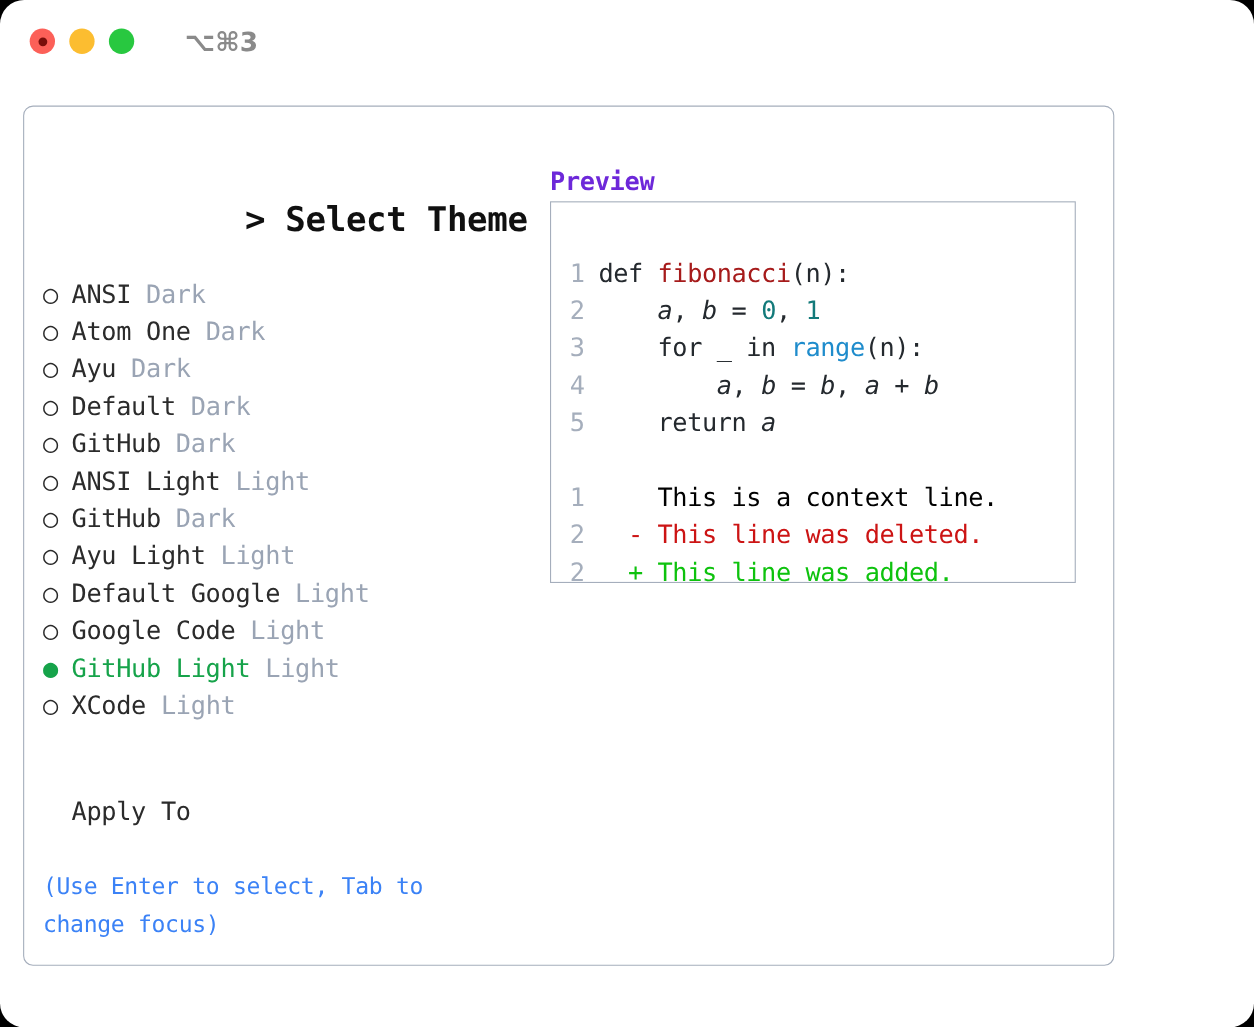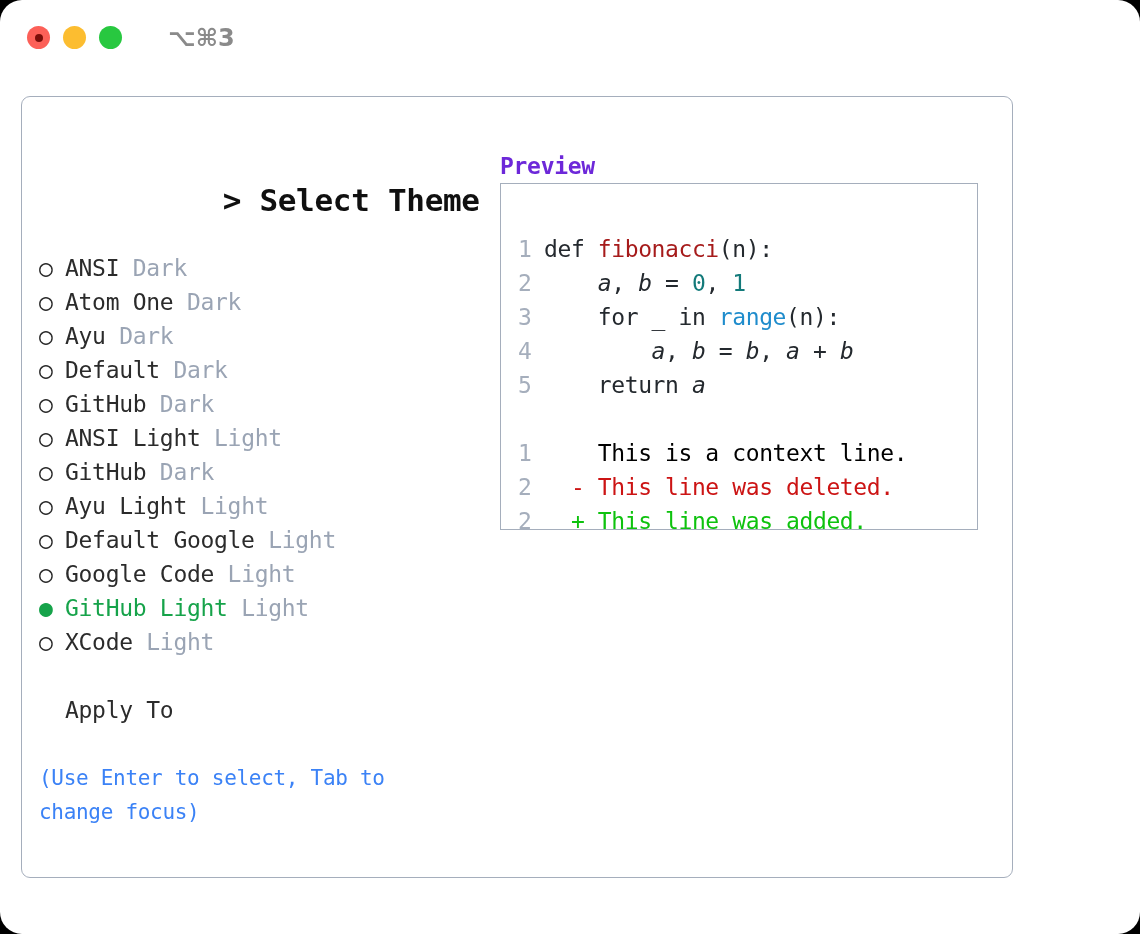--- a/index.html
+++ b/index.html
@@ -133,20 +133,21 @@
     color: #9aa4b4;
   }
 
   .apply-header {
     font-size: 23px;
     line-height: 34px;
     color: #2b2b2b;
     white-space: pre;
     letter-spacing: -0.3px;
     padding-left: 26px;
+    margin-top: 28px;
   }
 
   .spacer-block { height: 34px; }
 
   .hint {
     font-size: 21px;
     line-height: 34px;
     color: #3b82f6;
     letter-spacing: -0.3px;
     width: 400px;

